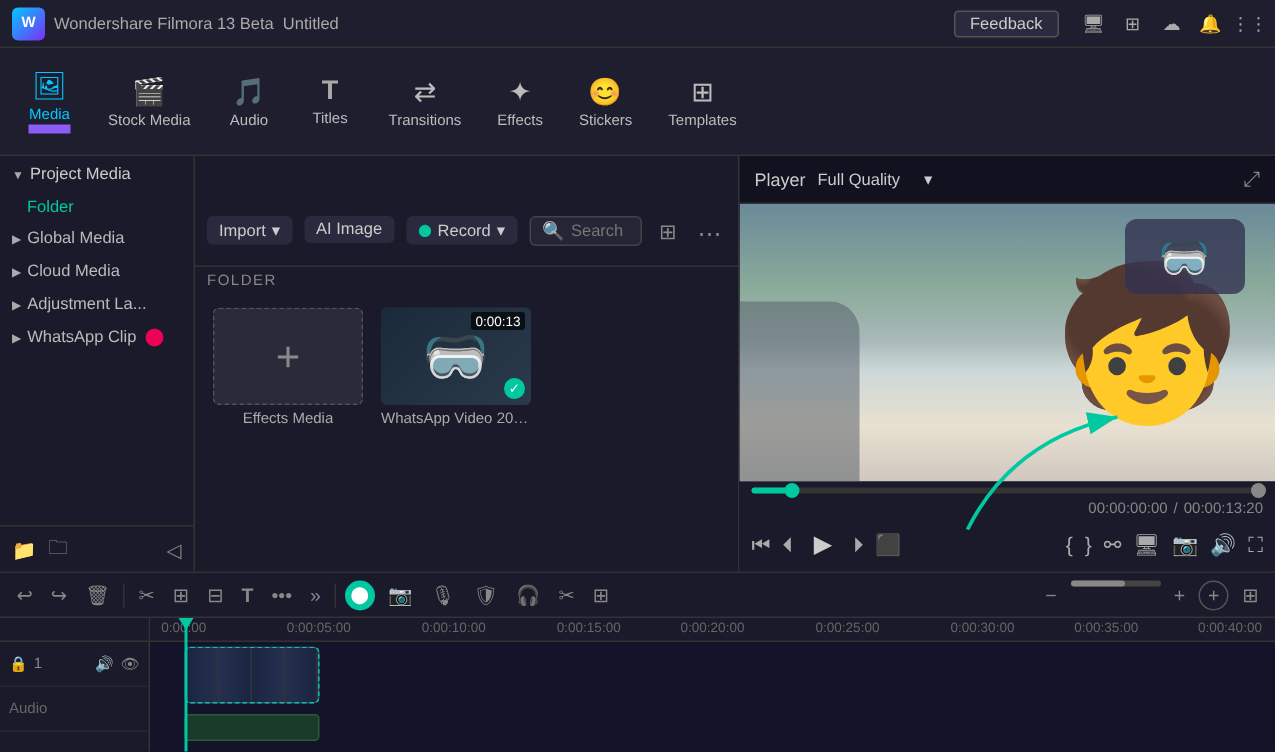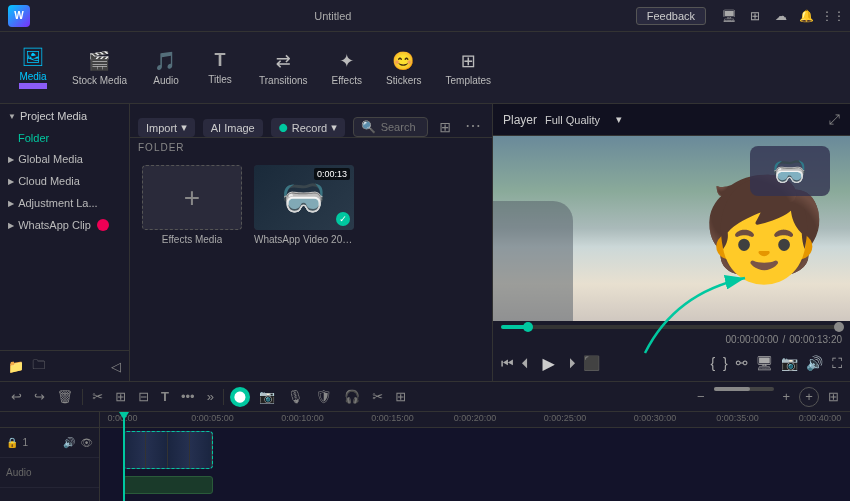--- a/index.html
+++ b/index.html
@@ -51,21 +51,21 @@
       margin-left: 10px;
     }
     .menu-item {
       font-size: 11px;
       color: #ccc;
       cursor: pointer;
       padding: 2px 4px;
     }
     #window-title {
       flex: 1;
-      text-align: center;
+      text-align: left;
       font-size: 11px;
       color: #aaa;
     }
     #feedback-btn {
       background: #2a2a3e;
       border: 1px solid #444;
       color: #ccc;
       padding: 2px 10px;
       border-radius: 3px;
       font-size: 11px;
@@ -180,24 +180,25 @@
     
     #media-area {
       flex: 1;
       background: #1a1a2a;
       display: flex;
       flex-direction: column;
     }
     #media-toolbar {
       height: 34px;
       display: flex;
-      align-items: flex-end;
+      align-items: flex-start;
       padding: 0 8px;
       gap: 8px;
       border-bottom: 1px solid #333;
+      margin-top: 40px;
     }
     .media-toolbar-btn {
       display: flex;
       align-items: center;
       gap: 4px;
       padding: 3px 8px;
       background: #2a2a3e;
       border-radius: 4px;
       font-size: 11px;
       color: #ccc;
@@ -618,20 +619,21 @@
       pointer-events: none;
       z-index: 5;
     }
   </style>
 </head>
 <body>
 
 <div id="title-bar">
   <div id="app-logo">
     <div class="logo-icon">W</div>
+    <span id="app-title-text">Wondershare Filmora 13 Beta</span>
   </div>
   <div id="window-title">Untitled</div>
   <button id="feedback-btn" class="feedback-btn" style="background:#2a2a3e;border:1px solid #555;color:#ccc;padding:2px 10px;border-radius:3px;font-size:11px;cursor:pointer;">Feedback</button>
   <div class="title-bar-icons">
     <div class="title-bar-icon">🖥</div>
     <div class="title-bar-icon">⊞</div>
     <div class="title-bar-icon">☁</div>
     <div class="title-bar-icon">🔔</div>
     <div class="title-bar-icon">⋮⋮</div>
   </div>

